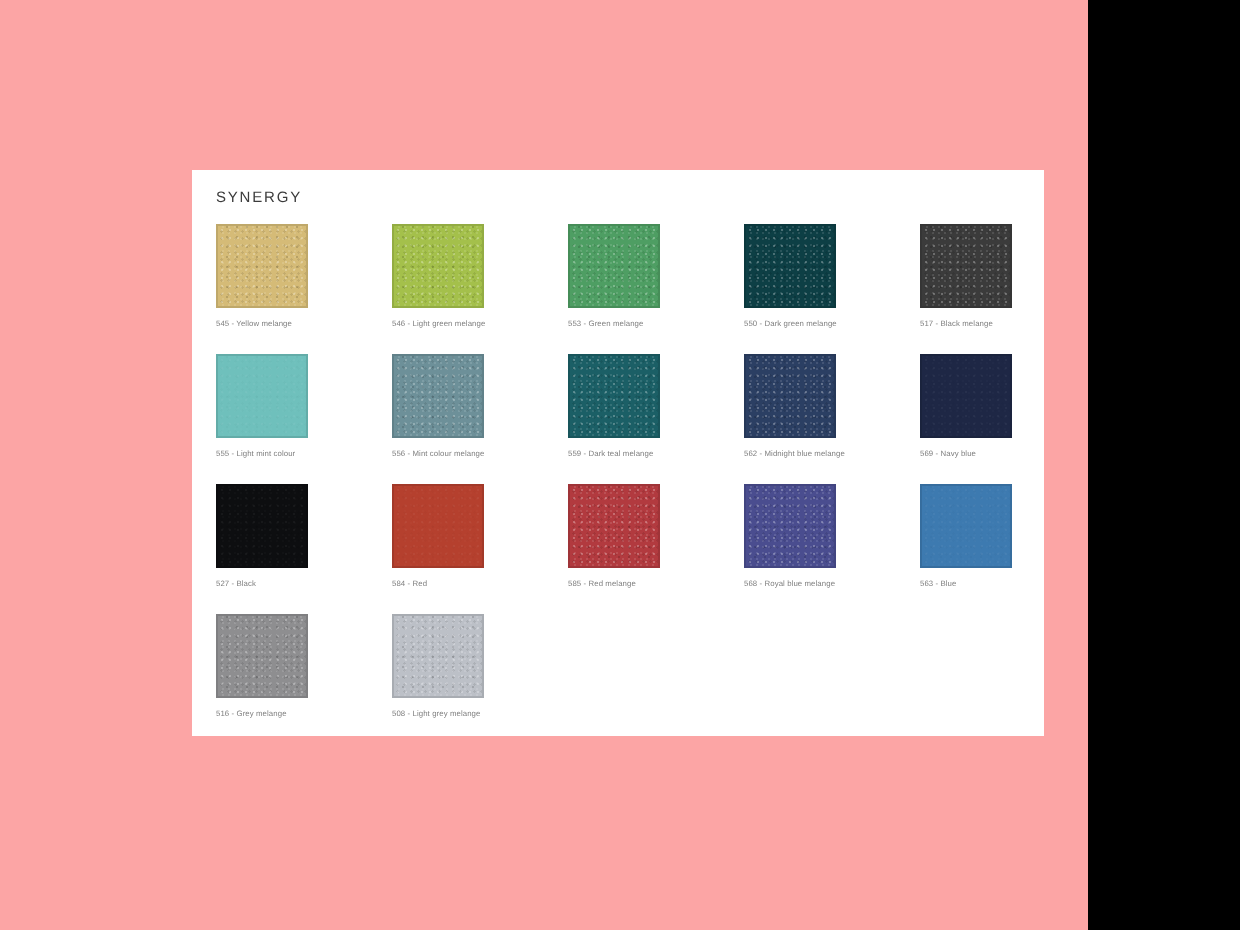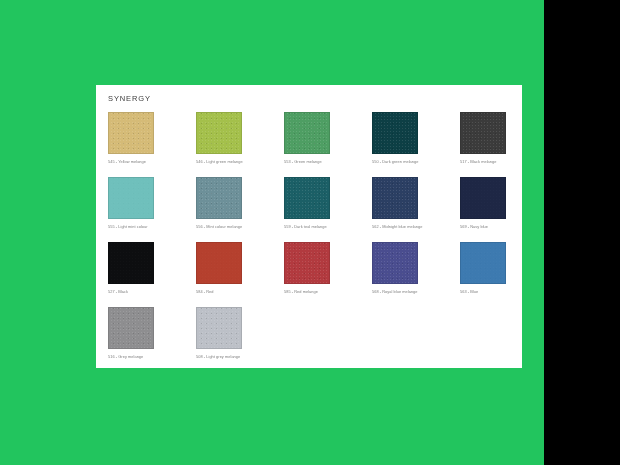--- a/index.html
+++ b/index.html
@@ -13,21 +13,21 @@
     height: 465px;
     overflow: hidden;
     font-family: "Liberation Sans", sans-serif;
     -webkit-font-smoothing: antialiased;
   }
 
   #stage {
     position: relative;
     width: 544px;
     height: 465px;
-    background: #22c55e;
+    background: #fca5a5;
   }
 
   
   #panel {
     position: absolute;
     left: 96px;
     top: 85px;
     width: 426px;
     height: 283px;
     background: #ffffff;

